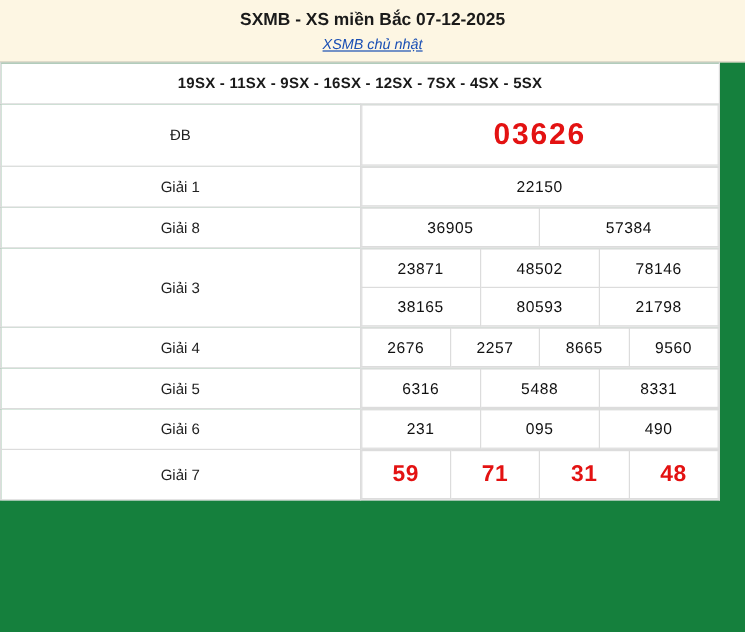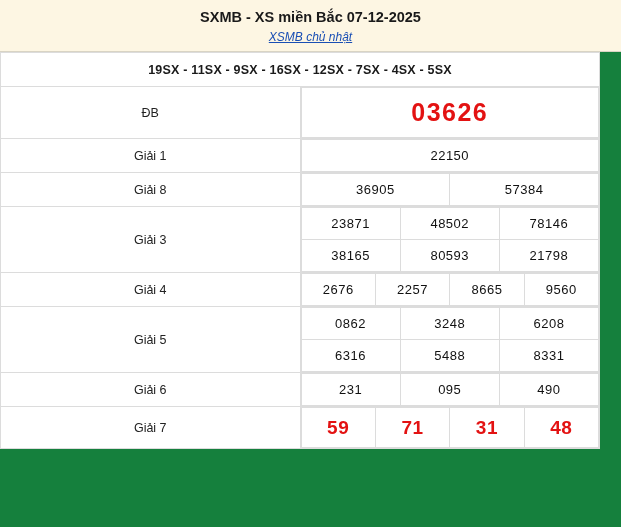--- a/index.html
+++ b/index.html
@@ -231,31 +231,20 @@
             </table>
           </td>
         </tr>
         <tr>
           <td class="label">Giải 5</td>
           <td class="numbers-cell">
             <table class="sub-row-wrap">
               <tbody>
                 <tr>
                   <td>
-                    <span class="num">0862</span>
-                  </td>
-                  <td>
-                    <span class="num">3248</span>
-                  </td>
-                  <td>
-                    <span class="num">6208</span>
-                  </td>
-                </tr>
-                <tr>
-                  <td>
                     <span class="num">6316</span>
                   </td>
                   <td>
                     <span class="num">5488</span>
                   </td>
                   <td>
                     <span class="num">8331</span>
                   </td>
                 </tr>
               </tbody>

